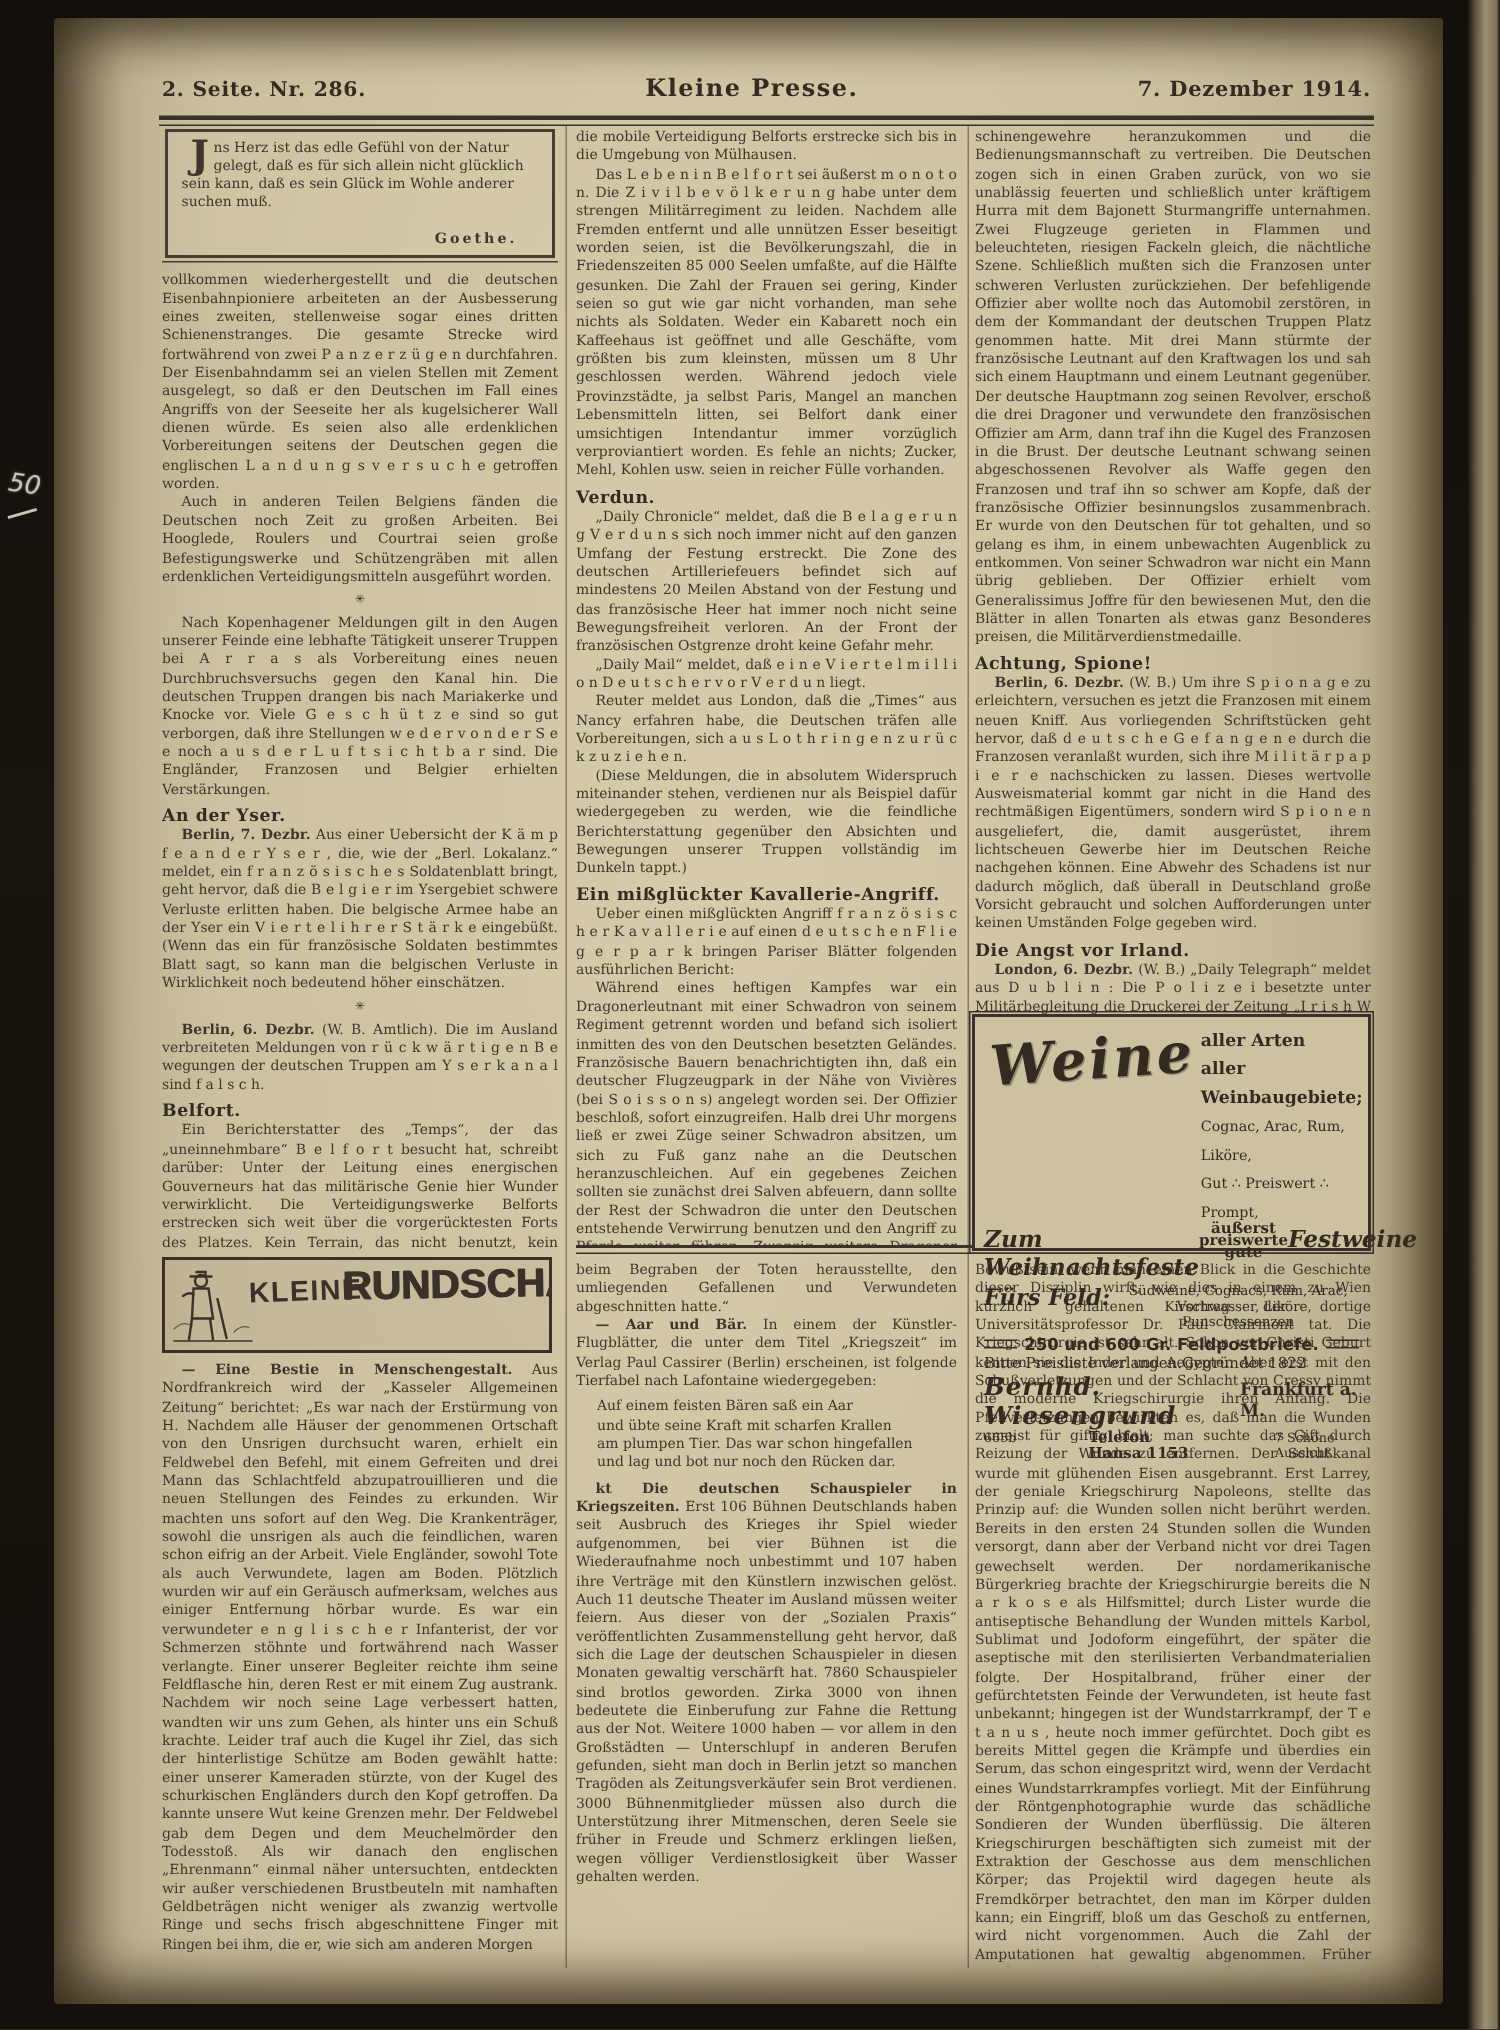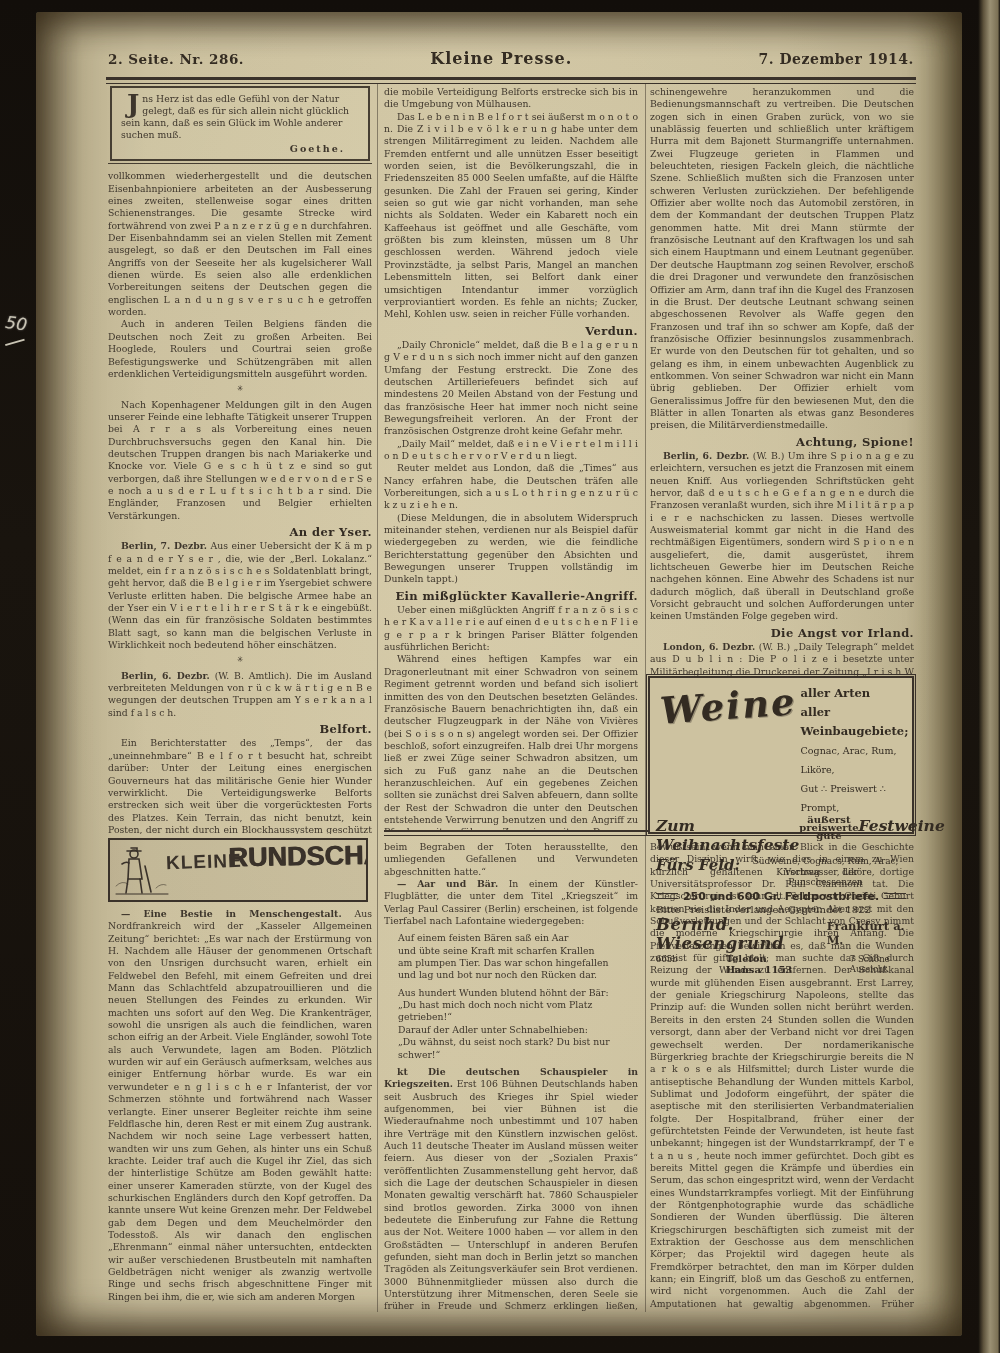--- a/index.html
+++ b/index.html
@@ -32,29 +32,29 @@
   .c1t{left:108px;top:86px;width:264px;height:748px;}
   .c2t{left:384px;top:86px;width:254px;height:746px;}
   .c3t{left:650px;top:86px;width:264px;height:746px;}
   .c1b{left:108px;top:838px;width:264px;height:474px;}
   .c2b{left:384px;top:841px;width:254px;height:470px;}
   .c3b{left:650px;top:841px;width:264px;height:470px;}
 
   .p{margin:0;text-indent:13px;}
   .p.cont{text-indent:0;}
   .lead{font-weight:bold;}
-  .h{font-weight:bold;text-align:right;font-size:11.5px;margin:4px 0 2px;color:#332b22;letter-spacing:.4px;text-indent:0;}
+  .h{font-weight:bold;text-align:left;font-size:11.5px;margin:4px 0 2px;color:#332b22;letter-spacing:.4px;text-indent:0;}
   .star{text-align:center;font-size:8px;margin:3px 0;text-indent:0;}
   .verse{white-space:pre-line;text-align:left;margin:5px 0 5px 14px;text-indent:0;}
 
   .motto{border:2px solid #463e32;outline:1px solid #463e32;outline-offset:2px;
          margin:0 2px 9px 2px;padding:5px 9px 4px 9px;background:rgba(255,250,225,.07);}
   .motto .txt{font-size:9.3px;line-height:12px;text-align:left;}
   .motto .init{float:left;font-size:26px;line-height:22px;font-weight:bold;margin:0 3px 0 6px;}
-  .motto .attr{text-align:right;font-weight:bold;font-size:9.5px;letter-spacing:2px;margin-top:2px;padding-right:14px;}
+  .motto .attr{text-align:right;font-weight:bold;font-size:9.5px;letter-spacing:2px;margin-top:13px;padding-right:14px;}
 
   .rule2{position:absolute;left:384px;top:830px;width:530px;height:3px;border-top:2px solid #3a322a;border-bottom:1px solid #3a322a;}
 
   .ad{position:absolute;left:648px;top:676px;width:266px;height:158px;z-index:3;background:#cdc2a0;
       border:2px solid #3a322a;outline:1px solid #3a322a;outline-offset:1px;color:#332b22;box-sizing:border-box;padding:4px 6px 2px;}
   .ad .row1{display:flex;align-items:flex-start;}
   .ad .wname{font-size:37px;font-weight:bold;font-style:italic;font-family:"DejaVu Serif",serif;
              transform:rotate(-4deg);letter-spacing:2px;margin:2px 4px 0 4px;text-shadow:1px 1px 0 rgba(51,43,34,.35);}
   .ad .arten{margin-left:auto;text-align:left;}
   .ad .arten .b{font-weight:bold;font-size:11.5px;line-height:12.5px;}
@@ -199,24 +199,20 @@
     <p class="p"><span class="lead">— Eine Bestie in Menschengestalt.</span><span> Aus Nordfrankreich wird der „Kasseler Allgemeinen Zeitung“ berichtet: „Es war nach der Erstürmung von H. Nachdem alle Häuser der genommenen Ortschaft von den Unsrigen durchsucht waren, erhielt ein Feldwebel den Befehl, mit einem Gefreiten und drei Mann das Schlachtfeld abzupatrouillieren und die neuen Stellungen des Feindes zu erkunden. Wir machten uns sofort auf den Weg. Die Krankenträger, sowohl die unsrigen als auch die feindlichen, waren schon eifrig an der Arbeit. Viele Engländer, sowohl Tote als auch Verwundete, lagen am Boden. Plötzlich wurden wir auf ein Geräusch aufmerksam, welches aus einiger Entfernung hörbar wurde. Es war ein verwundeter e n g l i s c h e r Infanterist, der vor Schmerzen stöhnte und fortwährend nach Wasser verlangte. Einer unserer Begleiter reichte ihm seine Feldflasche hin, deren Rest er mit einem Zug austrank. Nachdem wir noch seine Lage verbessert hatten, wandten wir uns zum Gehen, als hinter uns ein Schuß krachte. Leider traf auch die Kugel ihr Ziel, das sich der hinterlistige Schütze am Boden gewählt hatte: einer unserer Kameraden stürzte, von der Kugel des schurkischen Engländers durch den Kopf getroffen. Da kannte unsere Wut keine Grenzen mehr. Der Feldwebel gab dem Degen und dem Meuchelmörder den Todesstoß. Als wir danach den englischen „Ehrenmann“ einmal näher untersuchten, entdeckten wir außer verschiedenen Brustbeuteln mit namhaften Geldbeträgen nicht weniger als zwanzig wertvolle Ringe und sechs frisch abgeschnittene Finger mit Ringen bei ihm, die er, wie sich am anderen Morgen</span></p>
   </div>
 
   <div class="colt c2b">
     <p class="p cont">beim Begraben der Toten herausstellte, den umliegenden Gefallenen und Verwundeten abgeschnitten hatte.“</p>
     <p class="p"><span class="lead">— Aar und Bär.</span><span> In einem der Künstler-Flugblätter, die unter dem Titel „Kriegszeit“ im Verlag Paul Cassirer (Berlin) erscheinen, ist folgende Tierfabel nach Lafontaine wiedergegeben:</span></p>
     <p class="verse">Auf einem feisten Bären saß ein Aar
 und übte seine Kraft mit scharfen Krallen
 am plumpen Tier. Das war schon hingefallen
 und lag und bot nur noch den Rücken dar.</p>
-    <p class="verse">Aus hundert Wunden blutend höhnt der Bär:
-„Du hast mich doch noch nicht vom Platz getrieben!“
-Darauf der Adler unter Schnabelhieben:
-„Du wähnst, du seist noch stark? Du bist nur schwer!“</p>
     <p class="p"><span class="lead">kt Die deutschen Schauspieler in Kriegszeiten.</span><span> Erst 106 Bühnen Deutschlands haben seit Ausbruch des Krieges ihr Spiel wieder aufgenommen, bei vier Bühnen ist die Wiederaufnahme noch unbestimmt und 107 haben ihre Verträge mit den Künstlern inzwischen gelöst. Auch 11 deutsche Theater im Ausland müssen weiter feiern. Aus dieser von der „Sozialen Praxis“ veröffentlichten Zusammenstellung geht hervor, daß sich die Lage der deutschen Schauspieler in diesen Monaten gewaltig verschärft hat. 7860 Schauspieler sind brotlos geworden. Zirka 3000 von ihnen bedeutete die Einberufung zur Fahne die Rettung aus der Not. Weitere 1000 haben — vor allem in den Großstädten — Unterschlupf in anderen Berufen gefunden, sieht man doch in Berlin jetzt so manchen Tragöden als Zeitungsverkäufer sein Brot verdienen. 3000 Bühnenmitglieder müssen also durch die Unterstützung ihrer Mitmenschen, deren Seele sie früher in Freude und Schmerz erklingen ließen, wegen völliger Verdienstlosigkeit über Wasser gehalten werden.</span></p>
 
   </div>
 
   <div class="colt c3b">
     <p class="p cont">Bewußtsein, wenn man einen Blick in die Geschichte dieser Disziplin wirft, wie dies in einem zu Wien kürzlich gehaltenen Vortrag der dortige Universitätsprofessor Dr. Paul Clairmont tat. Die Kriegschirurgie ist sehr alt. Schon vor Christi Geburt kennen sie die Inder und Aegypter. Aber erst mit den Schußverletzungen und der Schlacht von Cressy nimmt die moderne Kriegschirurgie ihren Anfang. Die Pfeilverletzungen bewirkten es, daß man die Wunden zumeist für giftig hielt; man suchte das Gift durch Reizung der Wunde zu entfernen. Der Schußkanal wurde mit glühenden Eisen ausgebrannt. Erst Larrey, der geniale Kriegschirurg Napoleons, stellte das Prinzip auf: die Wunden sollen nicht berührt werden. Bereits in den ersten 24 Stunden sollen die Wunden versorgt, dann aber der Verband nicht vor drei Tagen gewechselt werden. Der nordamerikanische Bürgerkrieg brachte der Kriegschirurgie bereits die N a r k o s e als Hilfsmittel; durch Lister wurde die antiseptische Behandlung der Wunden mittels Karbol, Sublimat und Jodoform eingeführt, der später die aseptische mit den sterilisierten Verbandmaterialien folgte. Der Hospitalbrand, früher einer der gefürchtetsten Feinde der Verwundeten, ist heute fast unbekannt; hingegen ist der Wundstarrkrampf, der T e t a n u s , heute noch immer gefürchtet. Doch gibt es bereits Mittel gegen die Krämpfe und überdies ein Serum, das schon eingespritzt wird, wenn der Verdacht eines Wundstarrkrampfes vorliegt. Mit der Einführung der Röntgenphotographie wurde das schädliche Sondieren der Wunden überflüssig. Die älteren Kriegschirurgen beschäftigten sich zumeist mit der Extraktion der Geschosse aus dem menschlichen Körper; das Projektil wird dagegen heute als Fremdkörper betrachtet, den man im Körper dulden kann; ein Eingriff, bloß um das Geschoß zu entfernen, wird nicht vorgenommen. Auch die Zahl der Amputationen hat gewaltig abgenommen. Früher wurden 30—40 Proz. der Verwundeten amputiert; im deutsch-französischen Krieg</p>
   </div>
 </div>
 
 </body></html>

